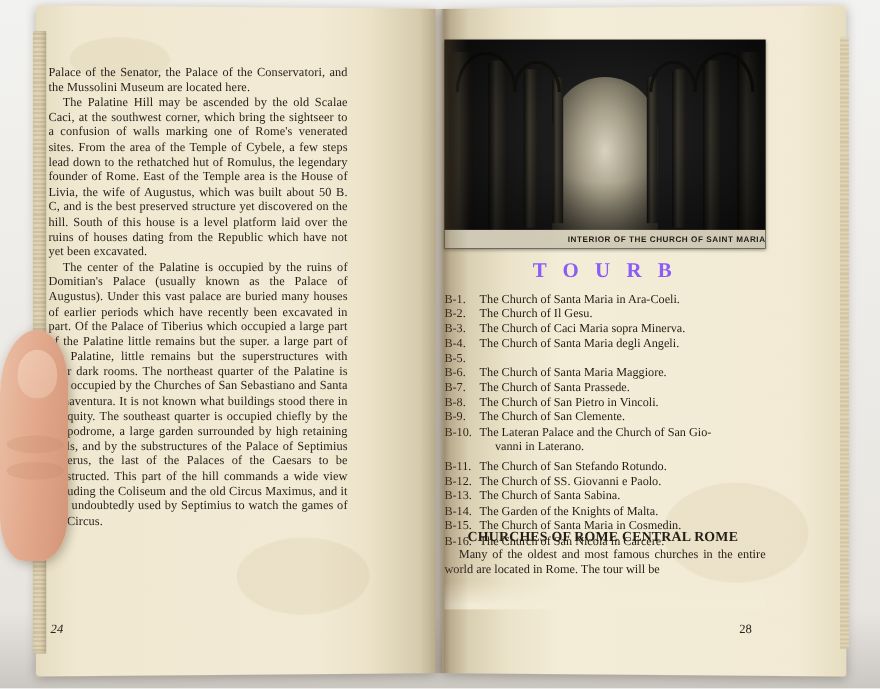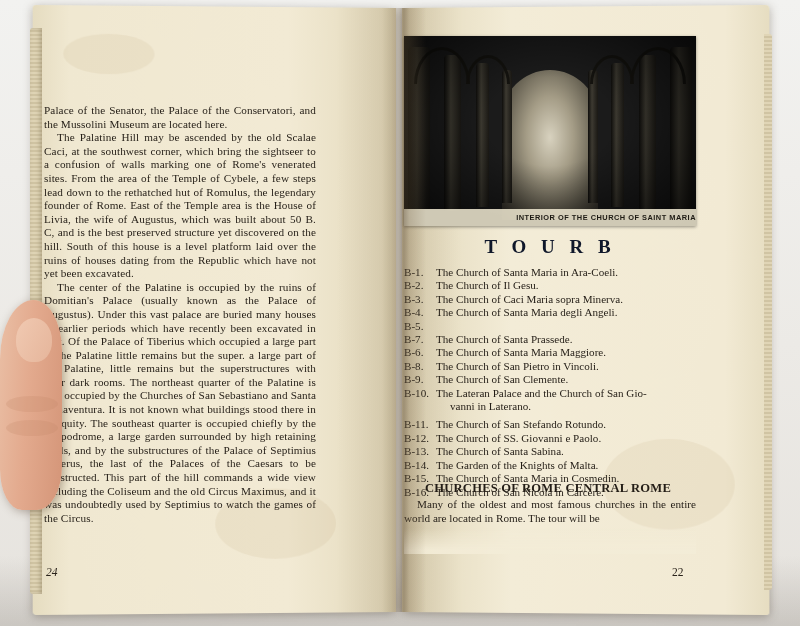--- a/index.html
+++ b/index.html
@@ -138,21 +138,20 @@
     border-radius: 50%;
     background: rgba(190,130,100,0.22);
   }
 
   
   .col {
     position: absolute;
     text-align: justify;
     color: #231d16;
     font-family: "Liberation Serif", serif;
-    margin-top: 44px;
   }
   .left-col {
     left: 44px;
     top: 60px;
     width: 272px;
     font-size: 11.2px;
     line-height: 13.6px;
     letter-spacing: .1px;
   }
   .left-col p { margin: 0 0 0 0; text-indent: 13px; }
@@ -225,21 +224,21 @@
   .tour-title {
     position: absolute;
     left: 404px;
     top: 236px;
     width: 292px;
     text-align: center;
     font-family: "Liberation Serif", serif;
     font-weight: bold;
     font-size: 19px;
     letter-spacing: 5px;
-    color: #0f172a;
+    color: #8b5cf6;
   }
 
   .tour-list {
     position: absolute;
     left: 404px;
     top: 266px;
     width: 296px;
     font-size: 11.1px;
     line-height: 13.4px;
     color: #231d16;
@@ -382,26 +381,26 @@
       <span class="tour-text">The Church of Caci Maria sopra Minerva.</span>
     </div>
     <div class="tour-item">
       <span class="tour-num">B-4.</span>
       <span class="tour-text">The Church of Santa Maria degli Angeli.</span>
     </div>
     <div class="tour-item">
       <span class="tour-num">B-5.</span>
     </div>
     <div class="tour-item">
+      <span class="tour-num">B-6.</span>
+      <span class="tour-text">The Church of Santa Maria Maggiore.</span>
+    </div>
+    <div class="tour-item">
       <span class="tour-num">B-7.</span>
       <span class="tour-text">The Church of Santa Prassede.</span>
-    </div>
-    <div class="tour-item">
-      <span class="tour-num">B-6.</span>
-      <span class="tour-text">The Church of Santa Maria Maggiore.</span>
     </div>
     <div class="tour-item">
       <span class="tour-num">B-8.</span>
       <span class="tour-text">The Church of San Pietro in Vincoli.</span>
     </div>
     <div class="tour-item">
       <span class="tour-num">B-9.</span>
       <span class="tour-text">The Church of San Clemente.</span>
     </div>
     <div class="tour-item">
@@ -435,20 +434,20 @@
       <span class="tour-text">The Church of San Nicola in Carcere.</span>
     </div>
   </div>
 
   <div class="section-head">CHURCHES OF ROME CENTRAL ROME</div>
   <div class="section-body">
     <p>Many of the oldest and most famous churches in the entire world are located in Rome. The tour will be</p>
   </div>
   <div class="fade-bottom-right"></div>
 
-  <div class="folio folio-right">22</div>
+  <div class="folio folio-right">28</div>
 
   <div class="thumb">
     <div class="thumb-nail"></div>
     <div class="knuckle" style="top:96px;"></div>
     <div class="knuckle" style="top:120px;"></div>
   </div>
 </div>
 
 </body></html>

